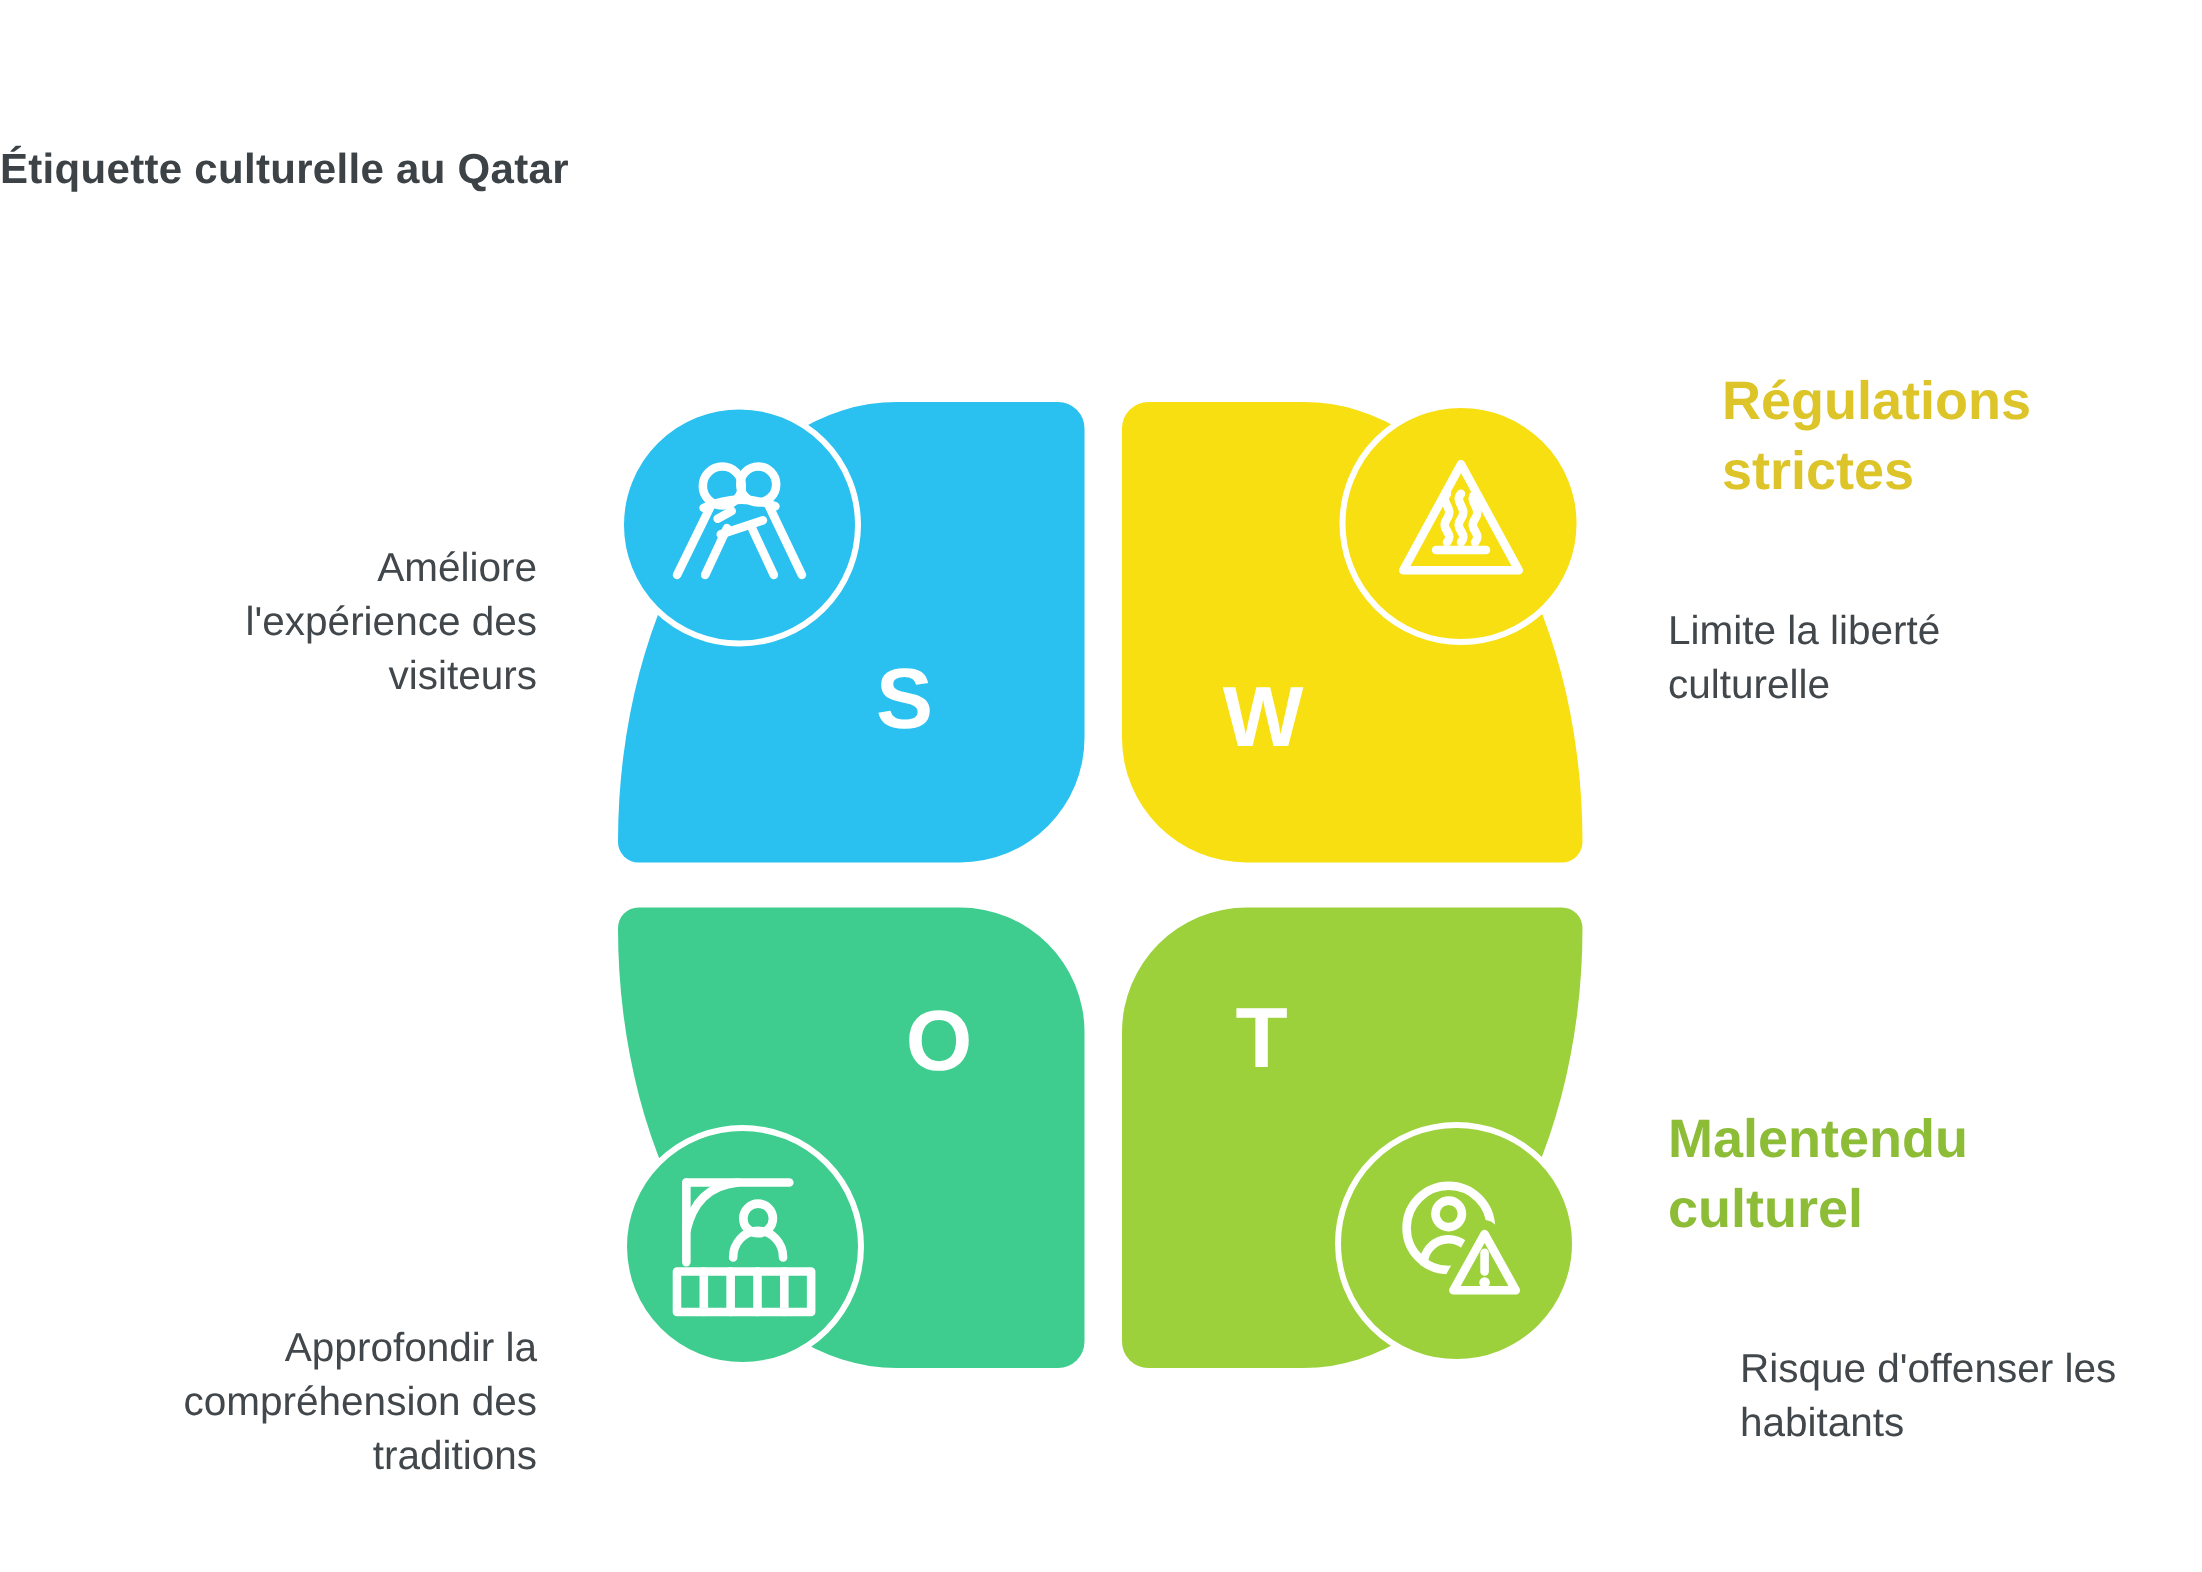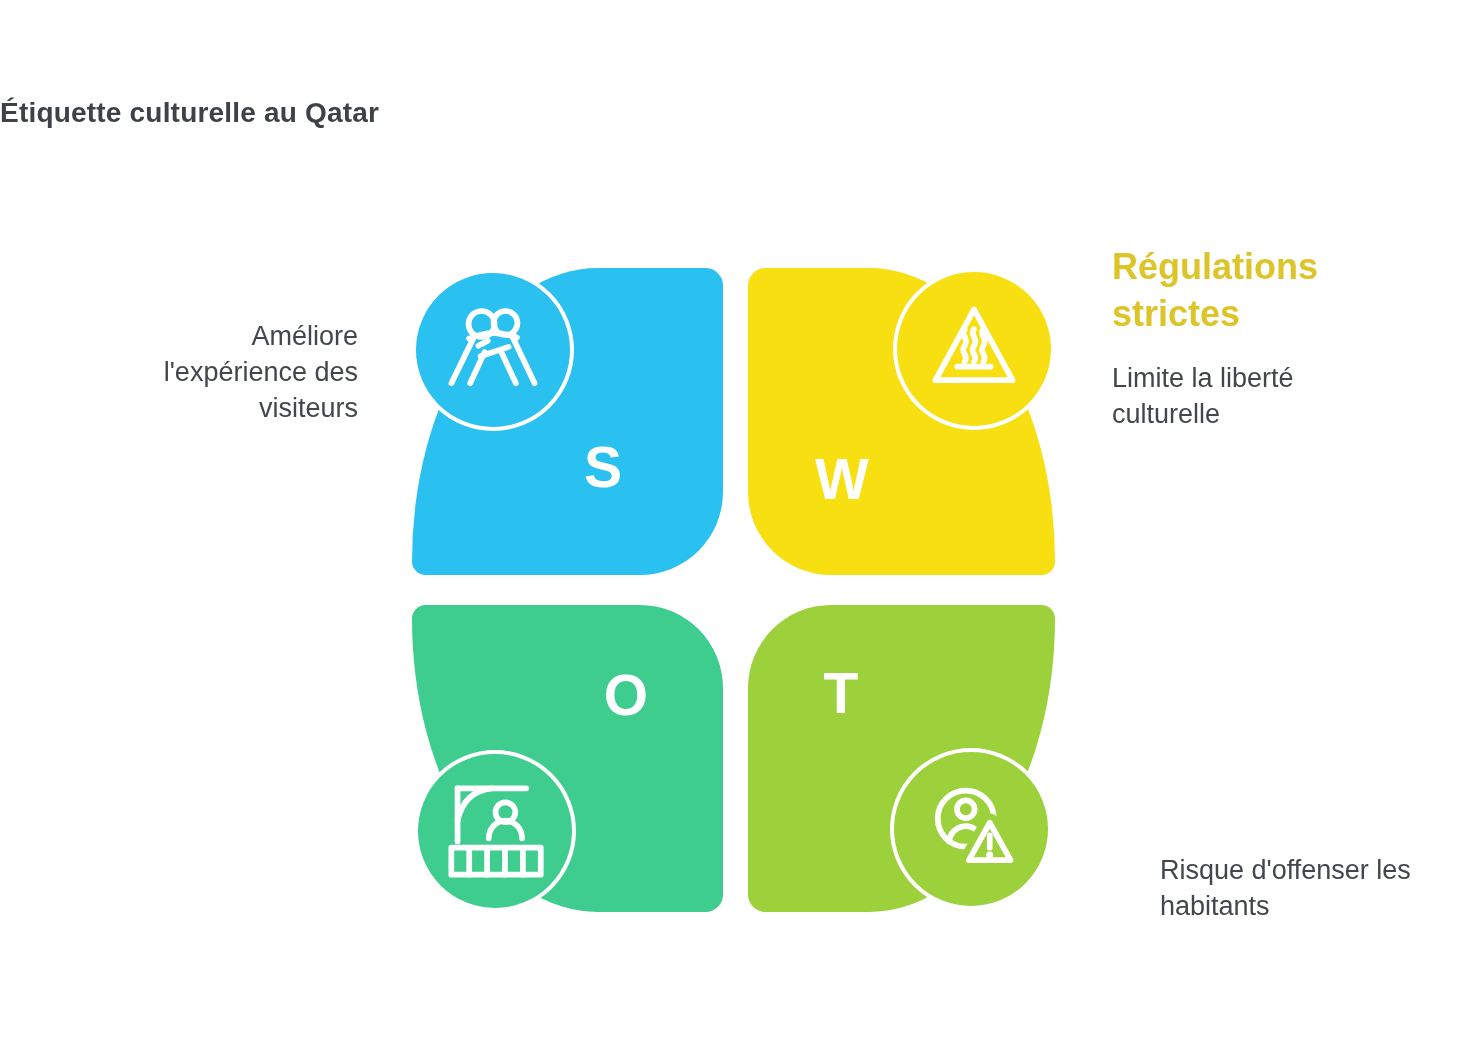--- a/index.html
+++ b/index.html
@@ -30,26 +30,26 @@
   .badge-t{left:890px;top:748px;background:#9cd13b;}
   .badge svg{width:104px;height:104px;}
   .letter{
     position:absolute;transform:translate(-50%,-50%);
     color:#ffffff;font-size:57px;font-weight:700;line-height:1;
   }
   .heading{
     position:absolute;font-size:36px;line-height:47px;font-weight:700;white-space:pre-line;
   }
   .desc{
-    position:absolute;font-size:27px;line-height:36px;font-weight:400;color:#41474b;
+    position:absolute;font-size:27px;line-height:36px;font-weight:400;color:#41474b;margin-top:42px;
   }
   .align-r{text-align:right;}
   .h-s{left:58px;top:196px;width:300px;color:#2ca3d7;}
   .d-s{left:138px;top:318px;width:220px;}
-  .h-w{left:1112px;top:243px;width:310px;color:#ddc428;}
+  .h-w{left:1148px;top:243px;width:310px;color:#ddc428;}
   .d-w{left:1112px;top:360px;width:235px;}
   .h-o{left:58px;top:711px;width:300px;color:#37be7c;}
   .d-o{left:98px;top:838px;width:260px;}
   .h-t{left:1112px;top:735px;width:310px;color:#8dbc37;}
   .d-t{left:1160px;top:852px;width:285px;}
   .icon-stroke{fill:none;stroke:#ffffff;stroke-width:5.5;stroke-linecap:round;stroke-linejoin:round;}
   .halo-lime{fill:#9cd13b;stroke:#9cd13b;stroke-width:18;stroke-linejoin:round;}
   .tri-lime{fill:#9cd13b;stroke:#ffffff;stroke-width:5.5;stroke-linejoin:round;}
   .dot-fill{fill:#ffffff;stroke:none;}
 </style>
@@ -127,16 +127,19 @@
       <circle class="dot-fill" cx="68" cy="75" r="3.4"></circle>
     </svg>
   </div>
 
   <div class="desc align-r d-s" style="white-space: pre-line;">Améliore l'expérience des visiteurs</div>
 
   <div class="heading h-w" style="white-space: pre-line;">Régulations
 strictes</div>
   <div class="desc d-w" style="white-space: pre-line;">Limite la liberté culturelle</div>
 
+  <div class="desc align-r d-o" style="white-space: pre-line;">Approfondir la compréhension des traditions</div>
 
+  <div class="heading h-t" style="white-space: pre-line;">Malentendu
+culturel</div>
   <div class="desc d-t" style="white-space: pre-line;">Risque d'offenser les habitants</div>
 
 </div>
 
 </body></html>

